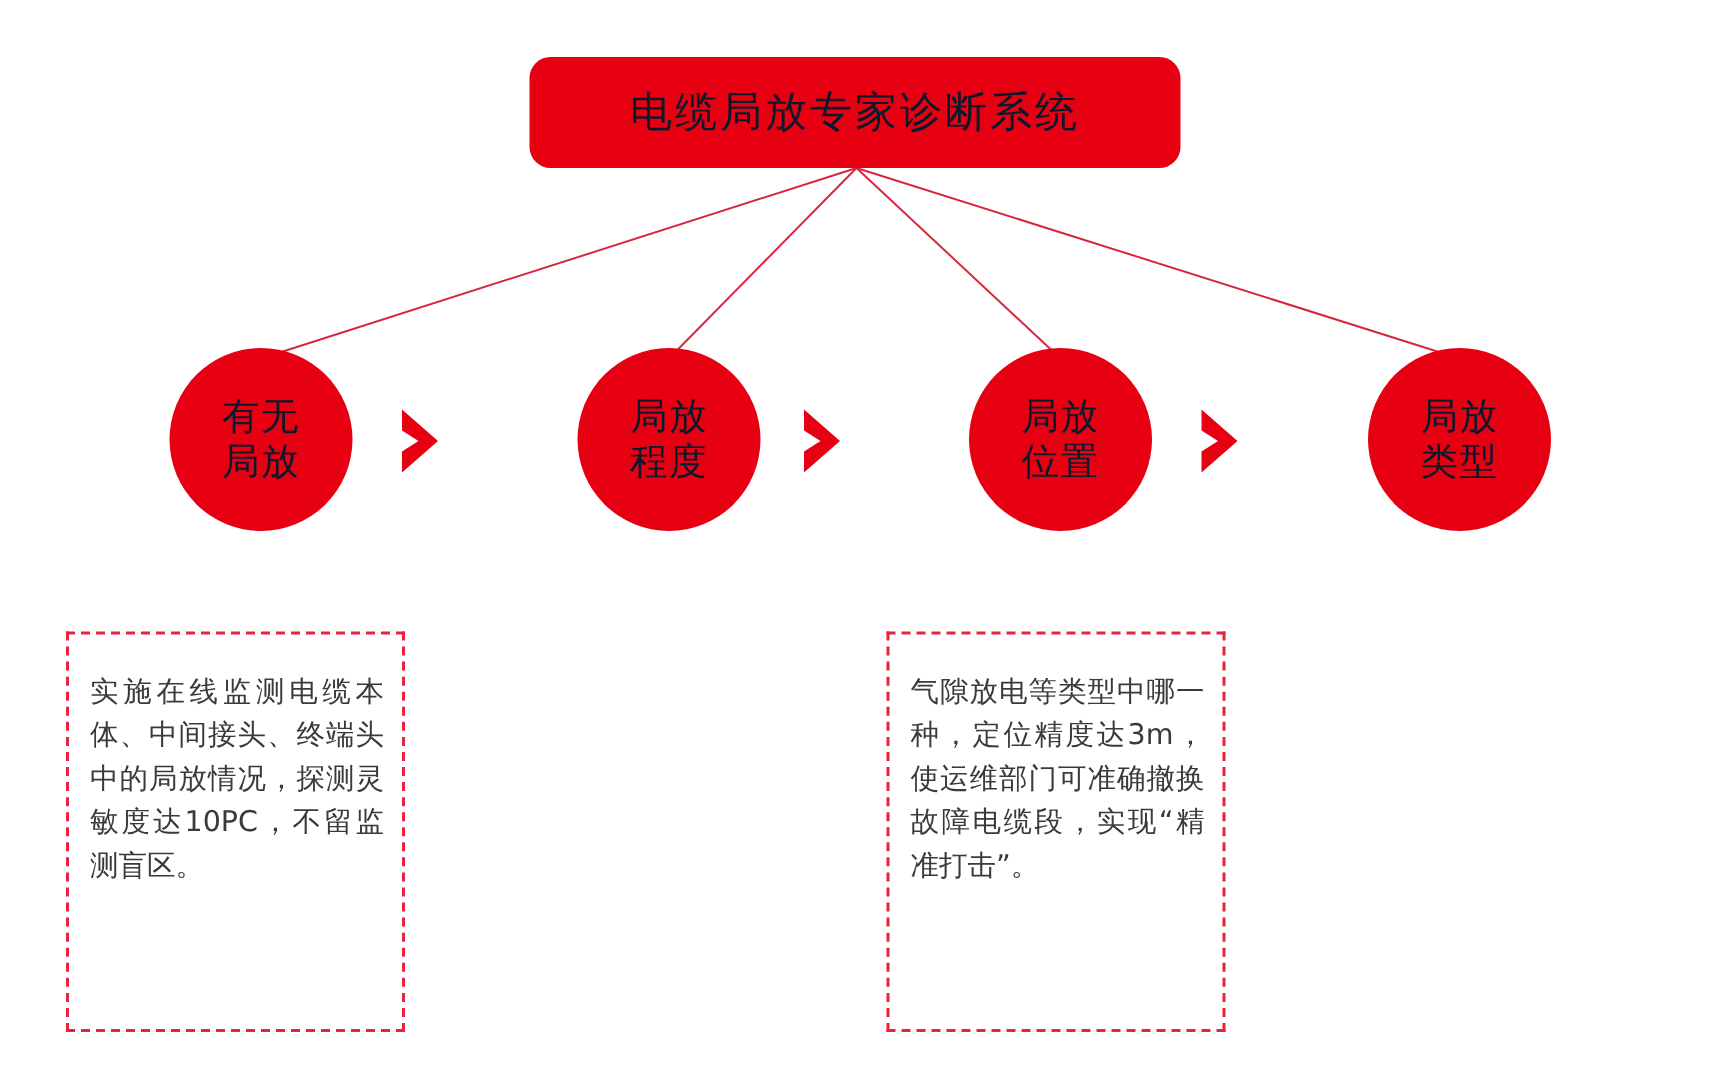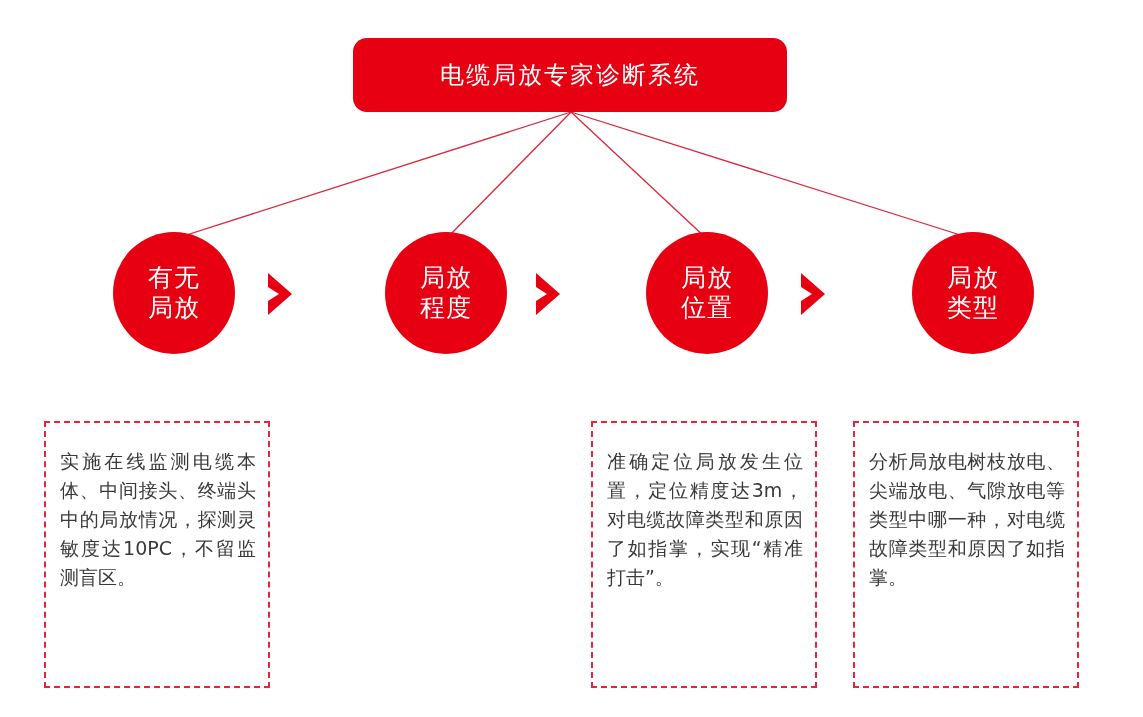--- a/index.html
+++ b/index.html
@@ -39,43 +39,43 @@
     width: 434px;
     height: 74px;
     background: #E60012;
     border-radius: 14px;
     display: flex;
     align-items: center;
     justify-content: center;
     box-sizing: border-box;
   }
   #title-banner .banner-text {
-    color: #ffffff;
-    font-size: 24px;
+    color: #0f172a;
+    font-size: 28px;
     letter-spacing: 2px;
     line-height: 1;
     white-space: nowrap;
     font-weight: 400;
   }
 
   
   .stage-circle {
     position: absolute;
     width: 122px;
     height: 122px;
     border-radius: 50%;
     background: #E60012;
     display: flex;
     flex-direction: column;
     align-items: center;
     justify-content: center;
     box-sizing: border-box;
   }
   .stage-circle .cline {
-    color: #ffffff;
+    color: #0f172a;
     font-size: 25px;
     line-height: 1.22;
     letter-spacing: 1px;
     white-space: nowrap;
     font-weight: 400;
   }
 
   #circle-1 { left: 113px; top: 232px; }
   #circle-2 { left: 385px; top: 232px; }
   #circle-3 { left: 646px; top: 232px; }
@@ -165,20 +165,17 @@
   <svg class="chevron" id="chevron-3" viewBox="0 0 40 46">
     <polygon points="6,2 30,23 6,44 6,30 17,23 6,16" fill="#E60012"></polygon>
   </svg>
 
   <div class="desc-box" id="desc-box-1">
     <div class="desc-text">实施在线监测电缆本体、中间接头、终端头中的局放情况，探测灵敏度达10PC，不留监测盲区。</div>
   </div>
 
 
   <div class="desc-box" id="desc-box-3">
-    <div class="desc-text">准确定位局放发生位置，定位精度达3m，对电缆故障类型和原因了如指掌，实现“精准打击”。</div>
+    <div class="desc-text">气隙放电等类型中哪一种，定位精度达3m，使运维部门可准确撤换故障电缆段，实现“精准打击”。</div>
   </div>
 
-  <div class="desc-box" id="desc-box-4">
-    <div class="desc-text">分析局放电树枝放电、尖端放电、气隙放电等类型中哪一种，对电缆故障类型和原因了如指掌。</div>
-  </div>
 
 </div>
 
 </body></html>

